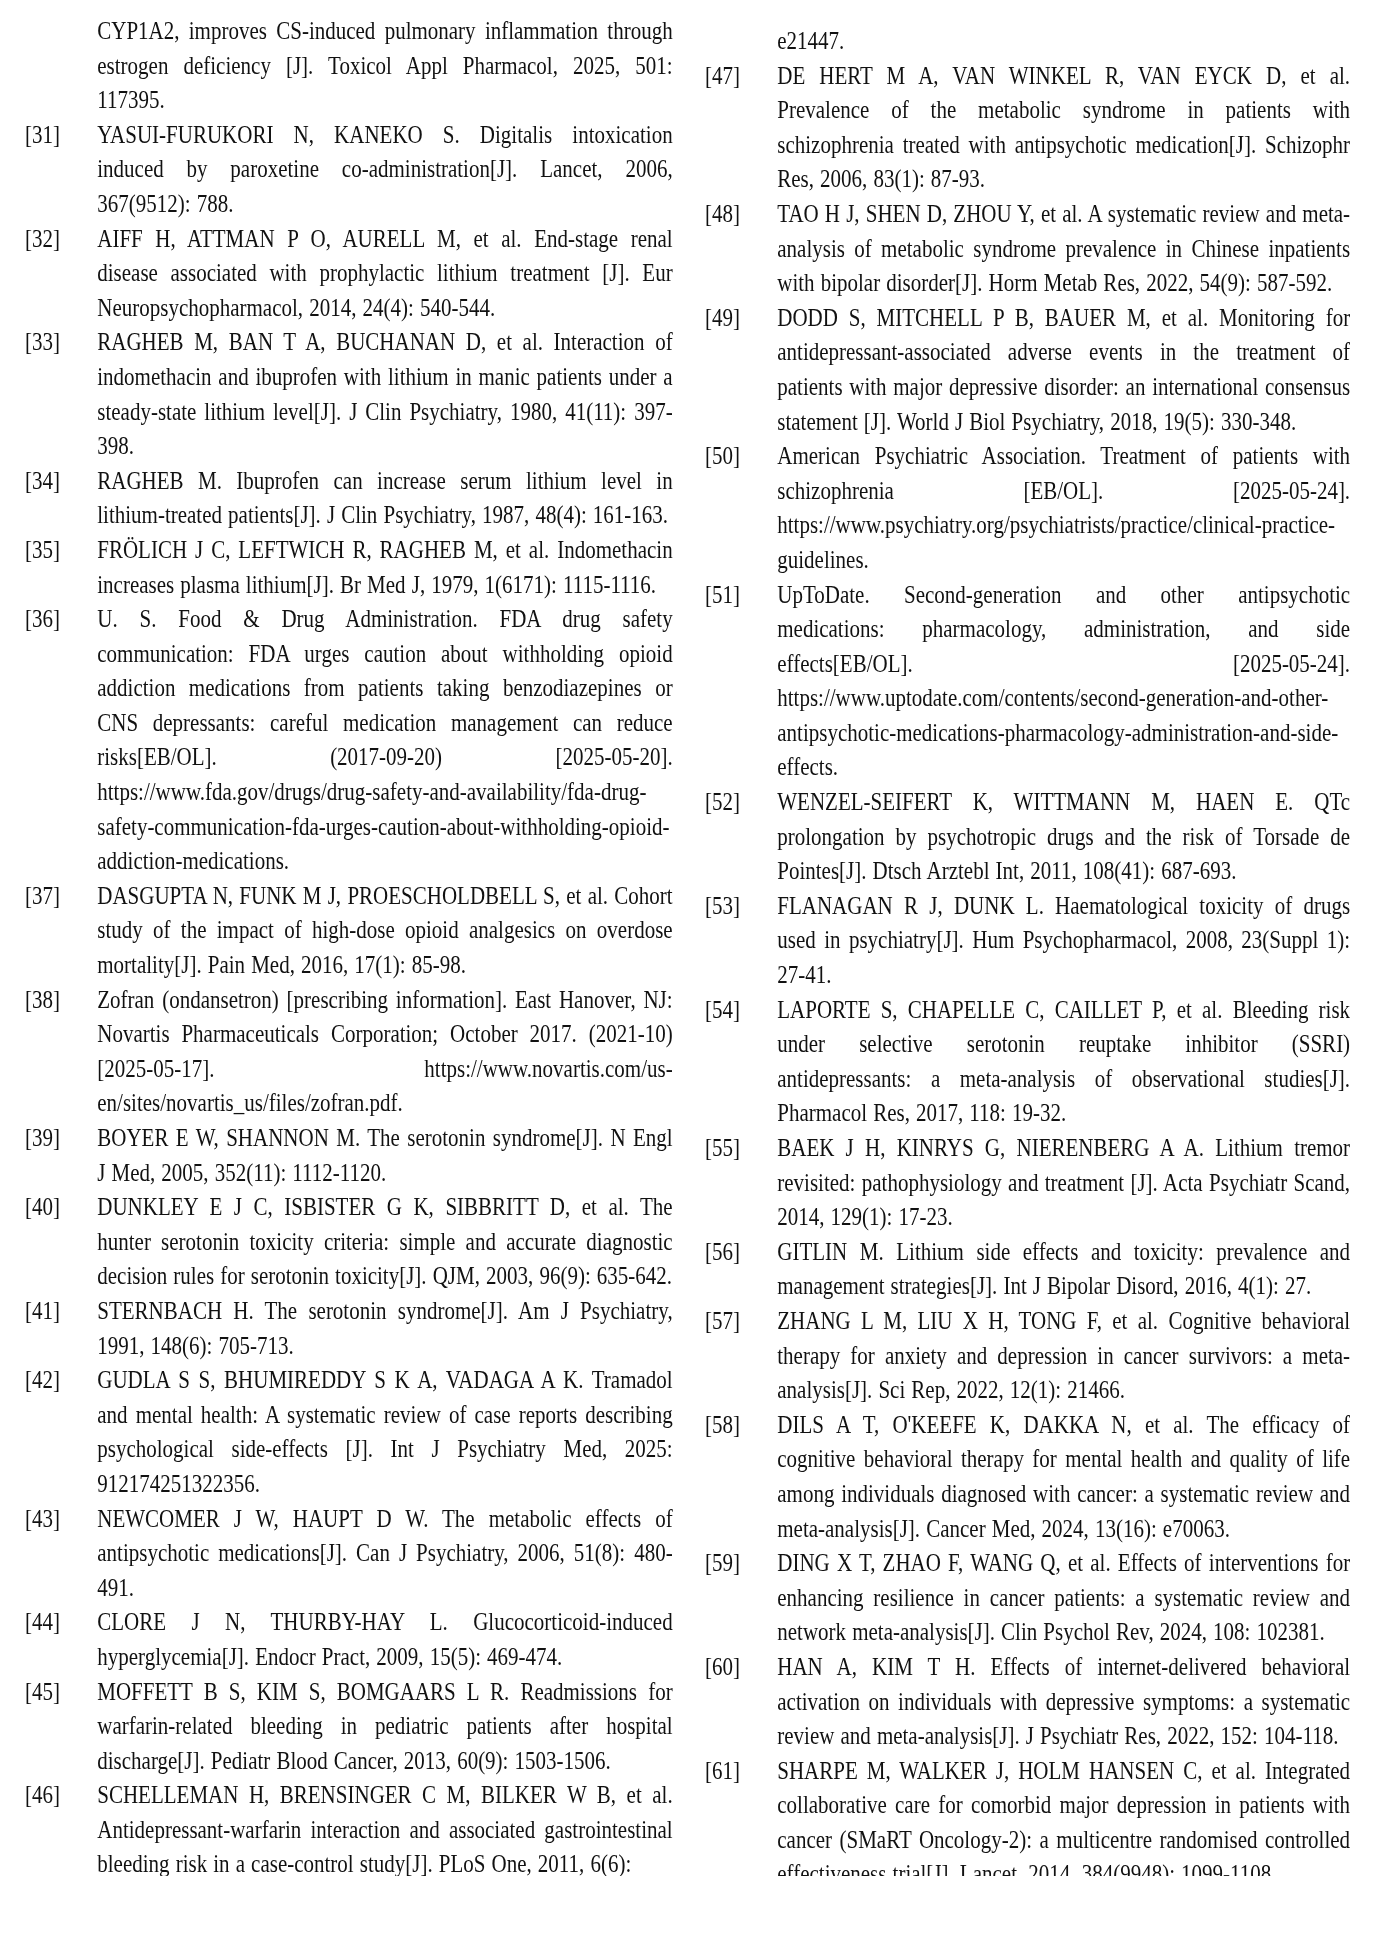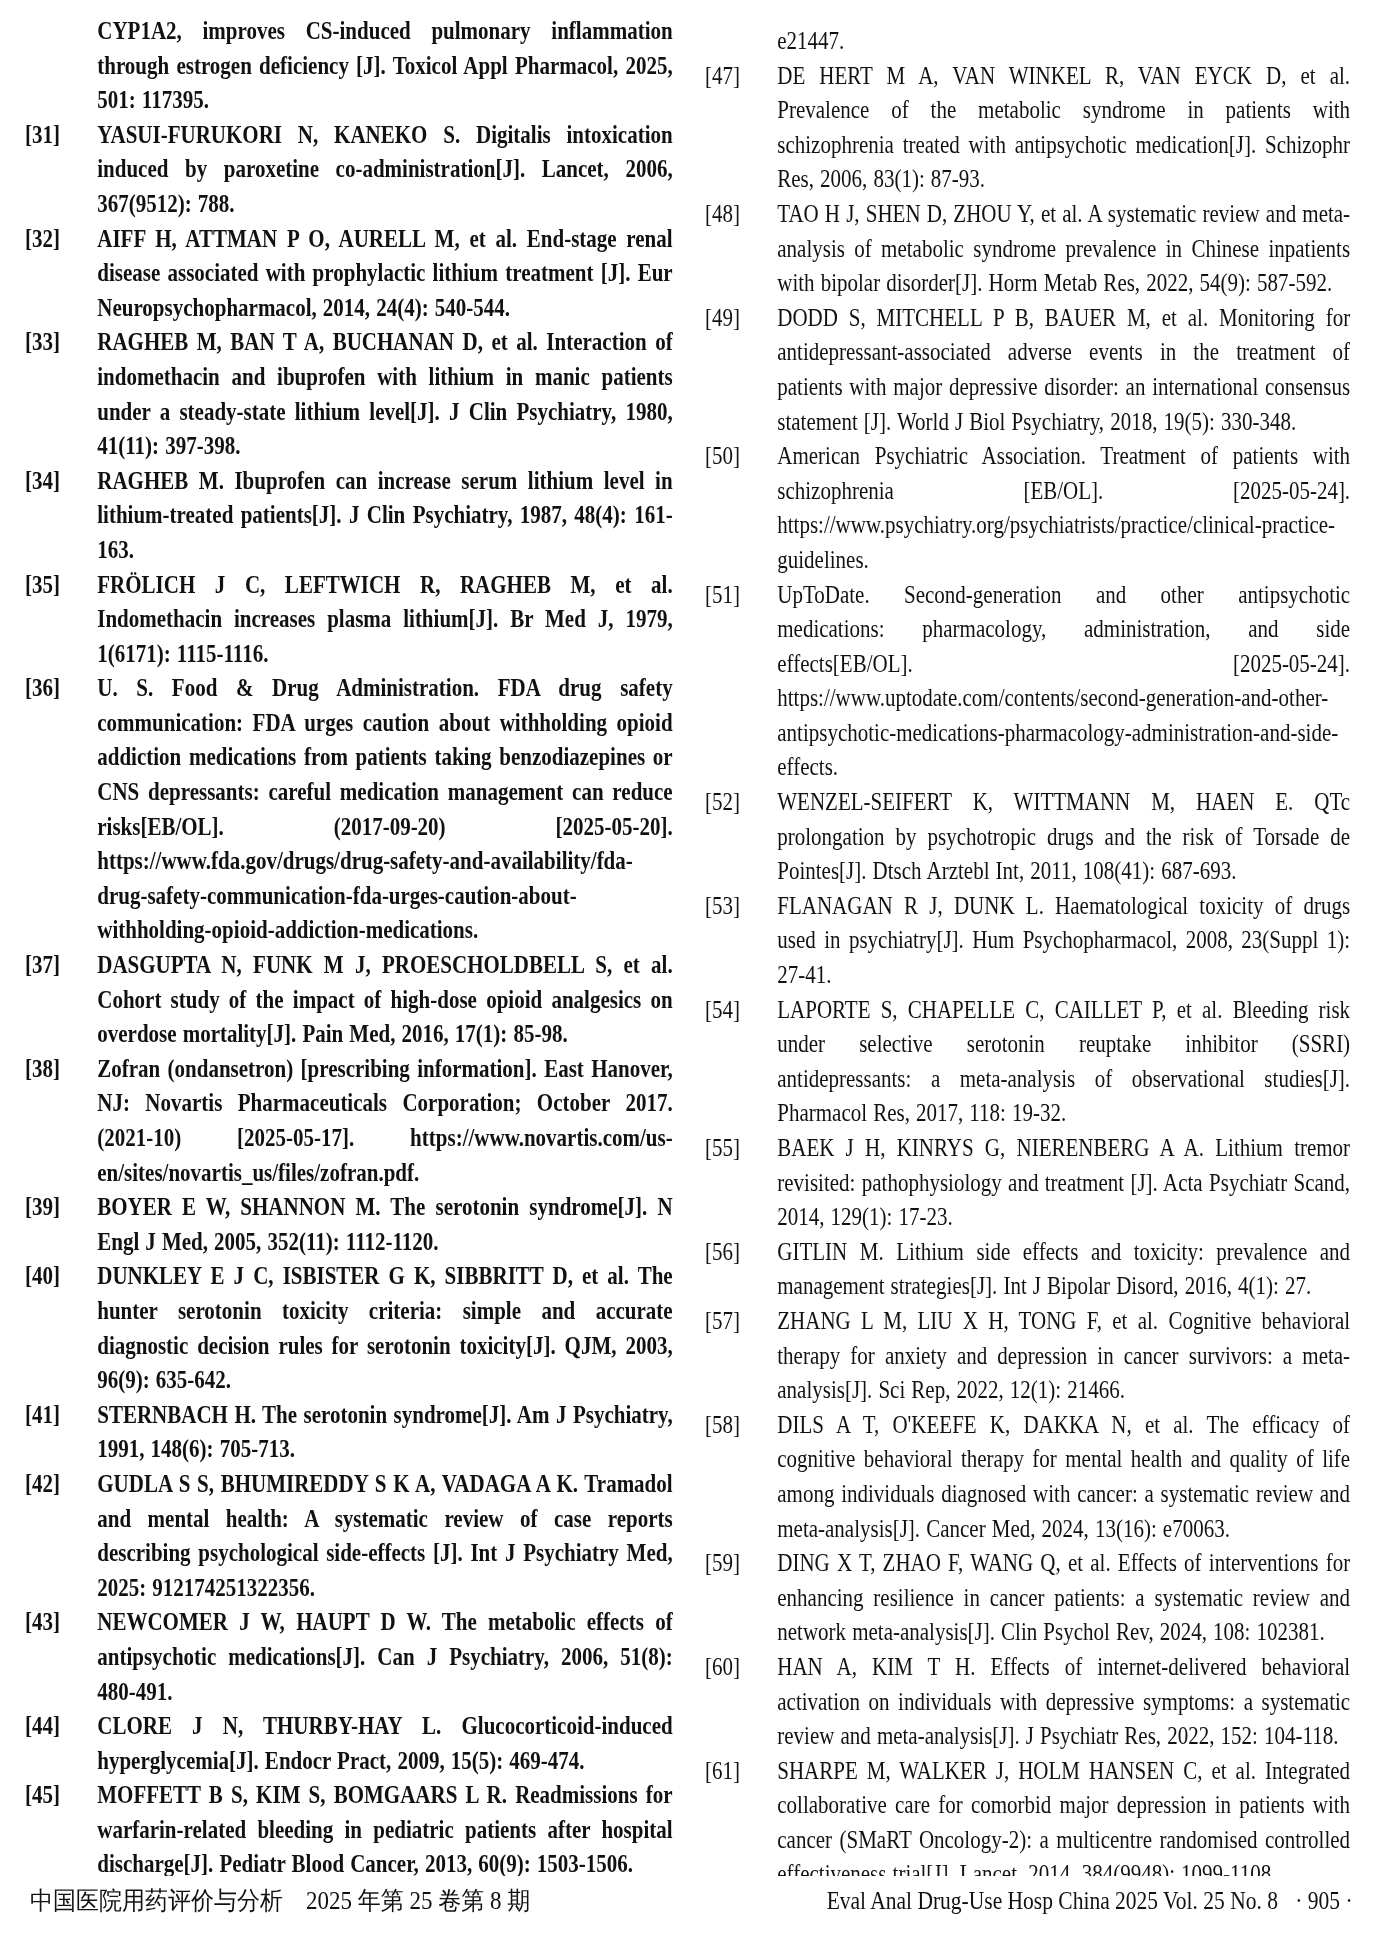--- a/index.html
+++ b/index.html
@@ -19,21 +19,21 @@
   .columns {
     position: absolute;
     top: 14px;
     left: 25px;
     width: 1325px;
     height: 1862px;
     overflow: hidden;
     display: flex;
   }
   .col { overflow: visible; }
-  .col-left  { width: 648px; margin-right: 32px; font-weight: bold; }
+  .col-left  { width: 648px; margin-right: 32px; }
   .col-right { width: 645px; margin-top: 10px; }
   
   .col-inner {
     transform: scaleX(0.84);
     transform-origin: 0 0;
     font-size: 25px;
     line-height: 34.6px;
   }
   .col-left  .col-inner { width: 771px; }
   .col-right .col-inner { width: 768px; }
@@ -246,20 +246,13 @@
   </div>
 
   <div class="ref">
     <span class="refnum">[61]</span>
     <span class="reftext">SHARPE M, WALKER J, HOLM HANSEN C, et al. Integrated collaborative care for comorbid major depression in patients with cancer (SMaRT Oncology-2): a multicentre randomised controlled effectiveness trial[J]. Lancet, 2014, 384(9948): 1099-1108.</span>
   </div>
 </div>
     </div>
   </div>
 
-  <div class="footer">
-    <div class="footer-left">中国医院用药评价与分析　2025 年第 25 卷第 8 期</div>
-    <div class="footer-right">
-      <span>Eval Anal Drug-Use Hosp China 2025 Vol. 25 No. 8</span>
-      <span class="pageno">· 905 ·</span>
-    </div>
-  </div>
 </div>
 
 </body></html>

